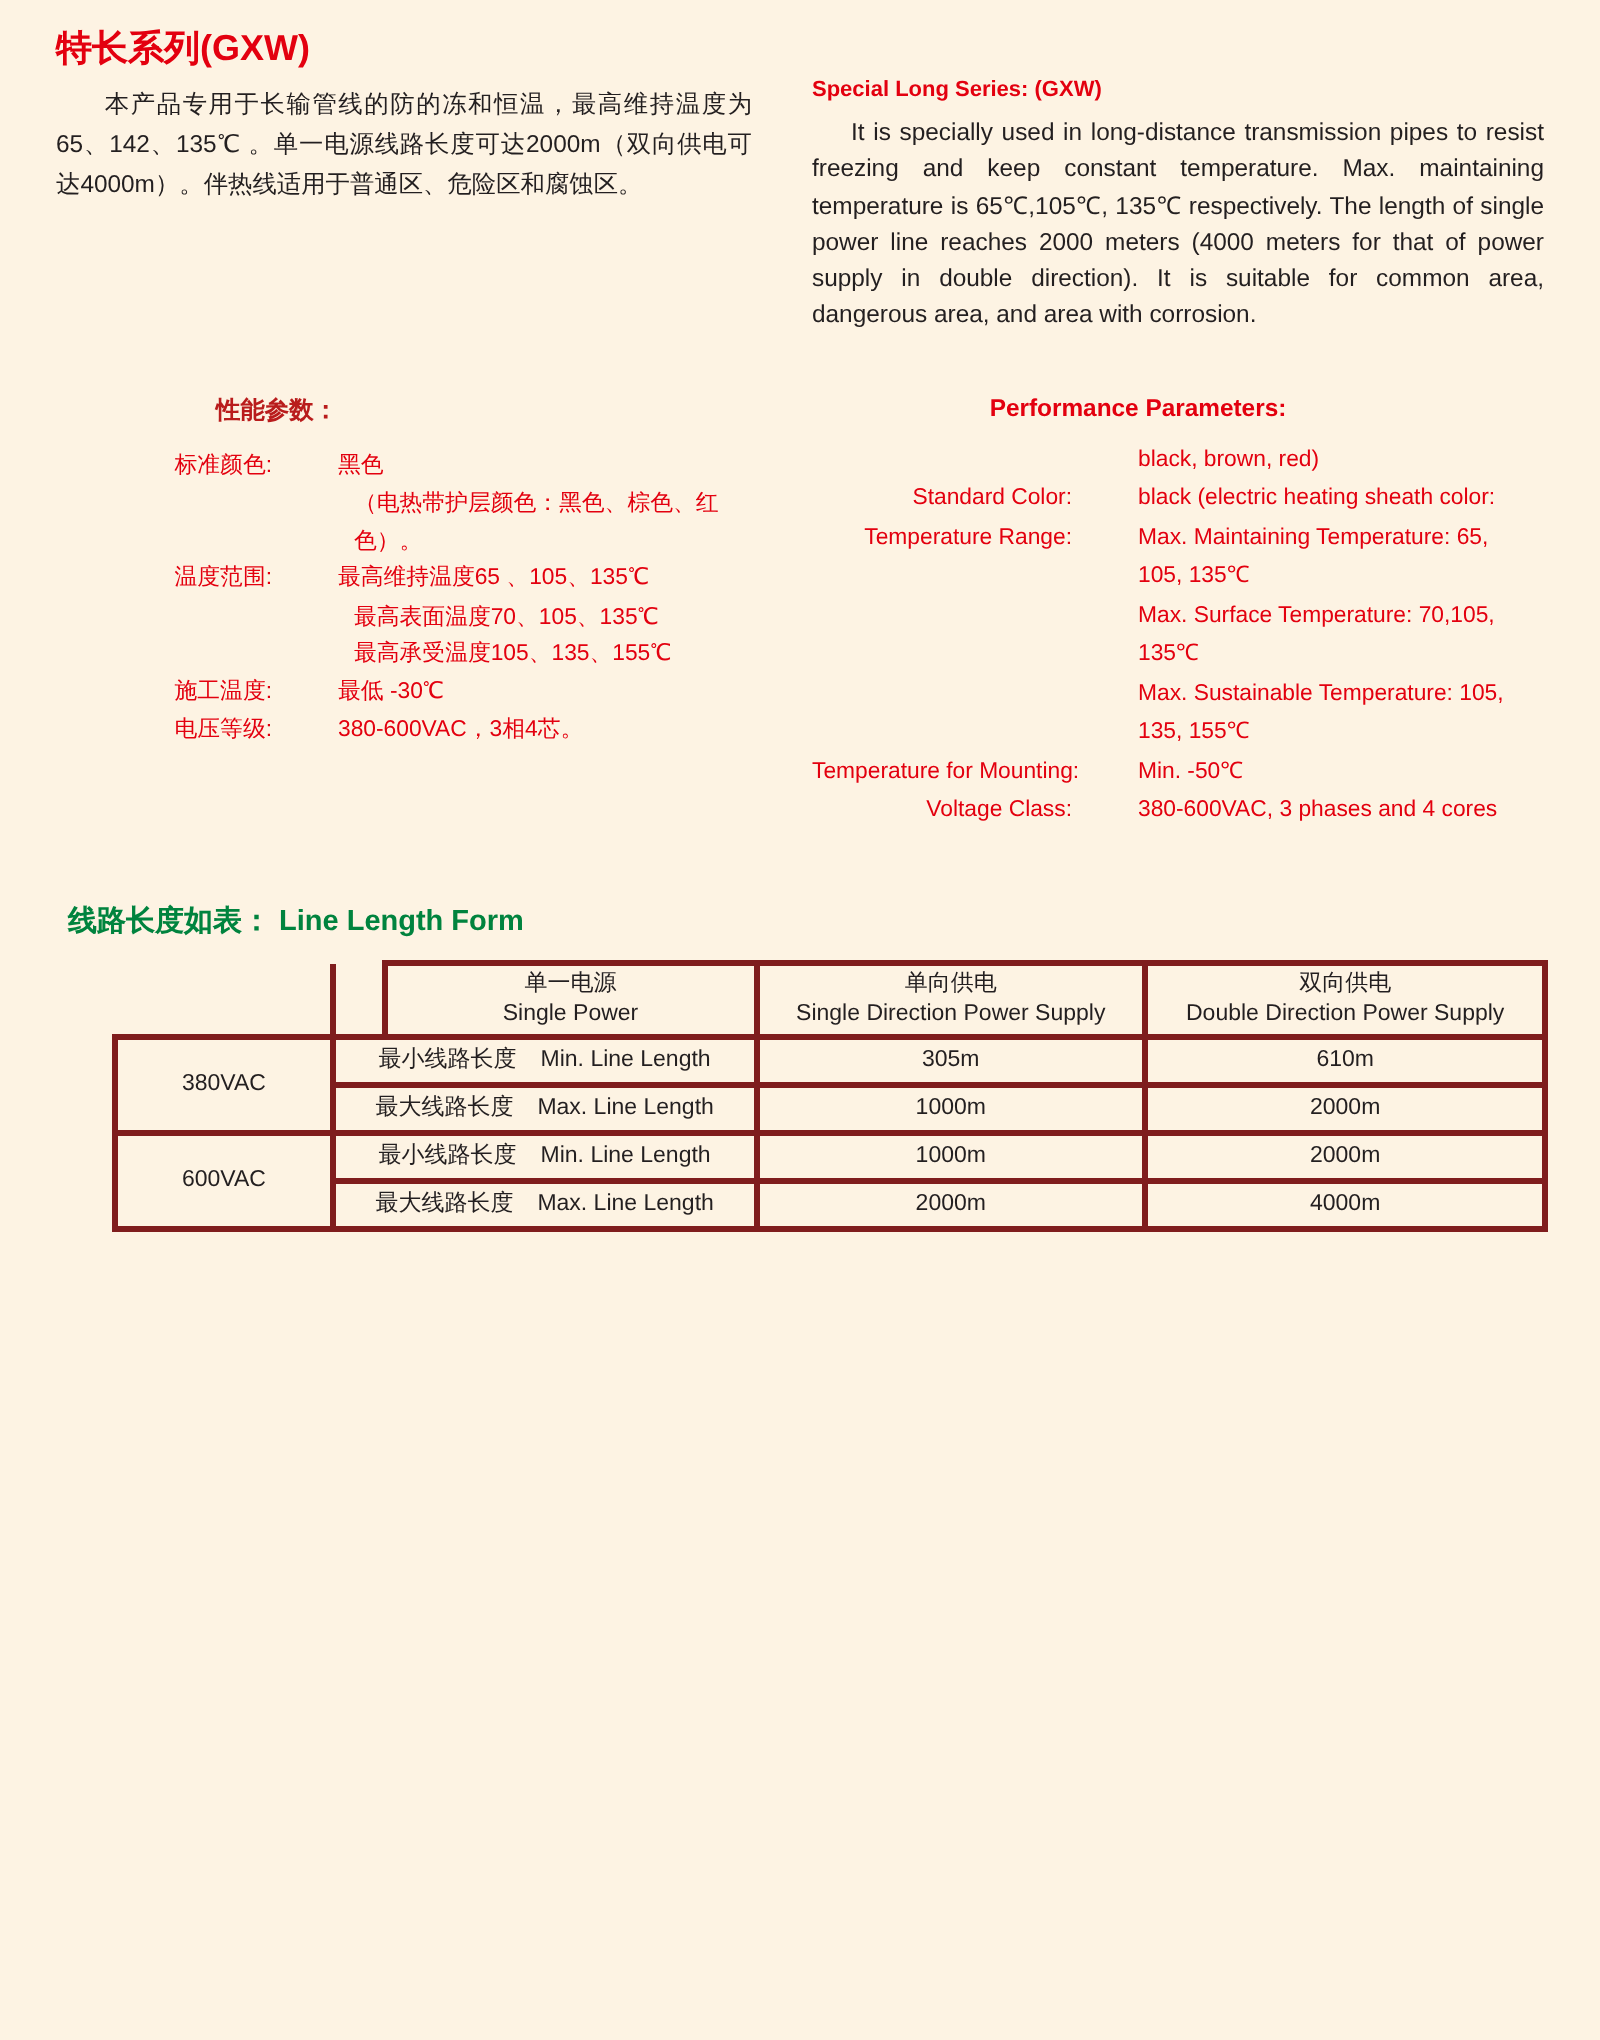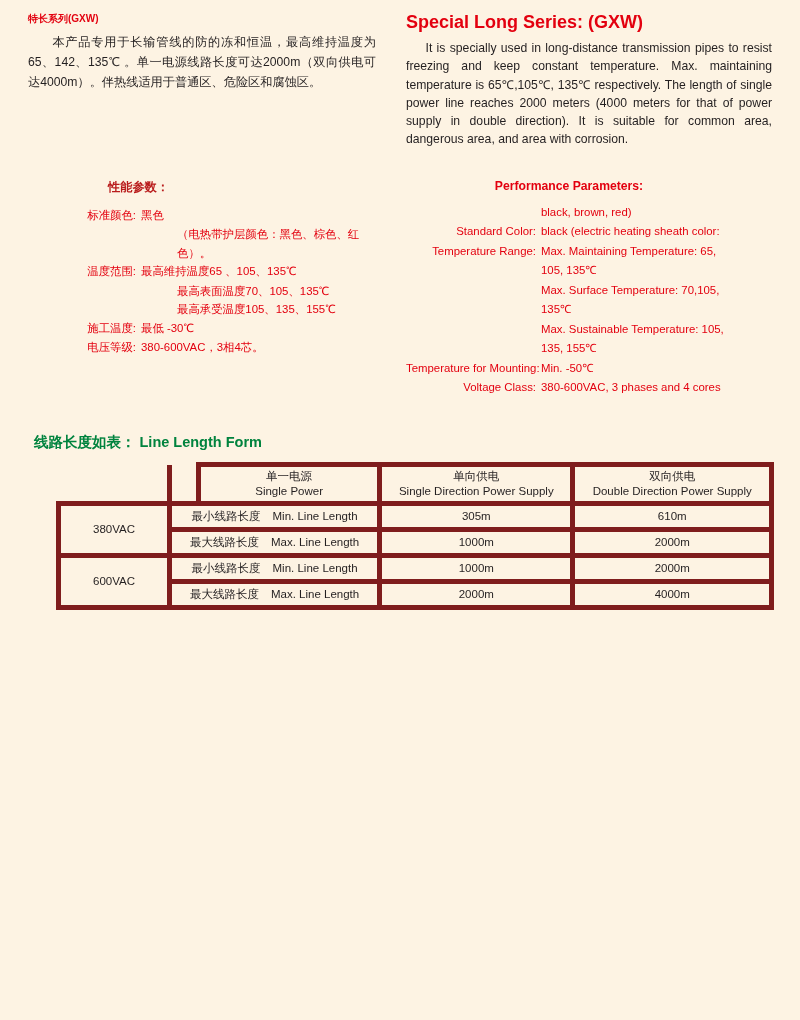--- a/index.html
+++ b/index.html
@@ -32,26 +32,27 @@
   .col {
     width: 50%;
     box-sizing: border-box;
   }
   .col.left { padding-right: 24px; }
   .col.right { padding-left: 6px; }
 
   .sec-title {
     color: #e3000f;
     font-weight: bold;
-    font-size: 10px;
+    font-size: 18px;
     margin: 0 0 6px 0;
     letter-spacing: 0;
   }
   .sec-title.en {
-    font-size: 18px;
+    font-size: 11px;
+    margin-top: 27px;
   }
 
   .body-cn {
     font-size: 12.2px;
     line-height: 1.65;
     text-align: justify;
     text-indent: 2em;
     color: #231f20;
     margin: 0;
   }
@@ -87,20 +88,21 @@
     text-align: center;
     padding-right: 40px;
   }
 
   .param-row {
     display: flex;
     font-size: 11.4px;
     line-height: 1.62;
     color: #e3000f;
     margin-bottom: 1px;
+    gap: 28px;
   }
   .param-row .lbl {
     flex: 0 0 auto;
     text-align: right;
     white-space: nowrap;
   }
   .param-row .val {
     flex: 1 1 auto;
     padding-left: 4px;
   }
@@ -134,21 +136,21 @@
   .table-title .en { padding-left: 4px; }
 
   table.lenform {
     border-collapse: collapse;
     margin-left: 28px;
     width: 718px;
     font-size: 11.5px;
     color: #231f20;
   }
   table.lenform td {
-    border: 5px solid #7f1d1d;
+    border: 3px solid #7f1d1d;
     padding: 2px 4px;
     text-align: center;
     line-height: 1.3;
     height: 17px;
     vertical-align: middle;
   }
   table.lenform td.blank {
     border-left: none;
     border-top: none;
   }

